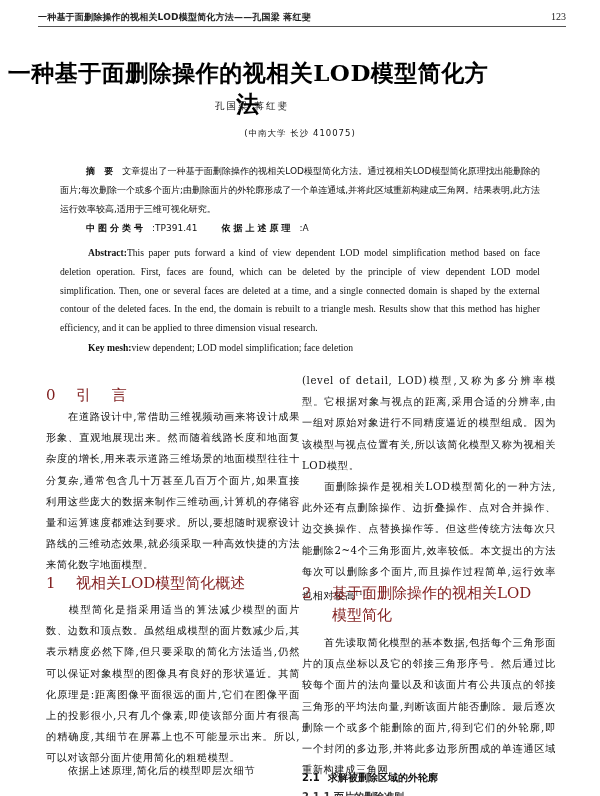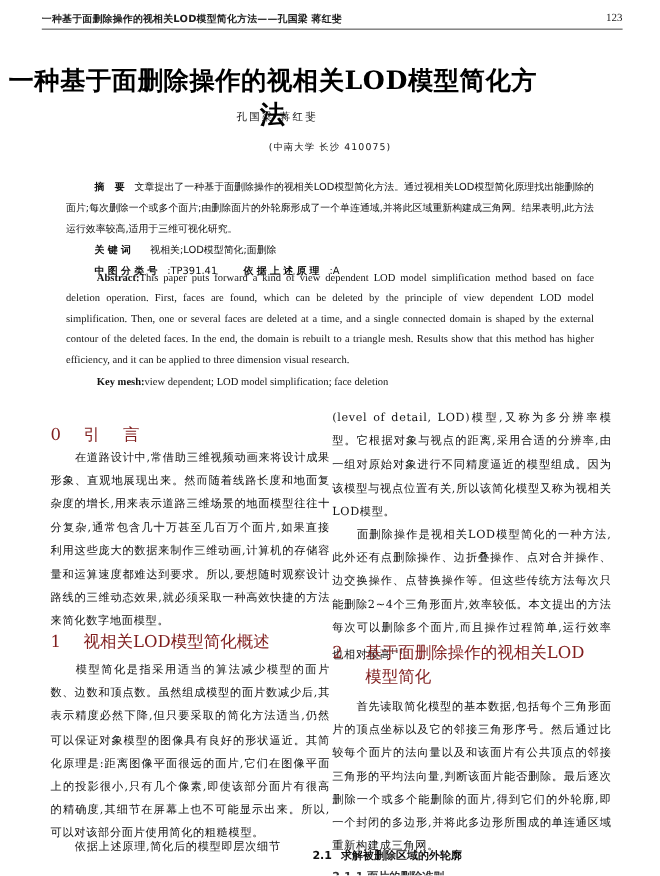--- a/index.html
+++ b/index.html
@@ -74,23 +74,20 @@
 </div>
 <div class="header-rule"></div>
 
 <h1 class="title">一种基于面删除操作的视相关LOD模型简化方法</h1>
 <div class="authors">孔国梁   蒋红斐</div>
 <div class="affiliation">(中南大学   长沙 410075)</div>
 
 <div class="abstract-cn">
   <p><span class="label">摘  要</span><span>文章提出了一种基于面删除操作的视相关LOD模型简化方法。通过视相关LOD模型简化原理找出能删除的面片;每次删除一个或多个面片;由删除面片的外轮廓形成了一个单连通域,并将此区域重新构建成三角网。结果表明,此方法运行效率较高,适用于三维可视化研究。</span></p>
   <div class="meta-line">
-    <span class="label">关键词</span>&nbsp;&nbsp;&nbsp;<span>视相关;LOD模型简化;面删除</span>
-  </div>
-  <div class="meta-line">
     <span class="label">中图分类号</span><span>:TP391.41</span><span class="gap"></span><span class="label">依据上述原理</span><span>:A</span>
   </div>
 </div>
 
 <div class="abstract-en">
   <p><span class="label">Abstract:</span><span>This paper puts forward a kind of view dependent LOD model simplification method based on face deletion operation. First, faces are found, which can be deleted by the principle of view dependent LOD model simplification. Then, one or several faces are deleted at a time, and a single connected domain is shaped by the external contour of the deleted faces. In the end, the domain is rebuilt to a triangle mesh. Results show that this method has higher efficiency, and it can be applied to three dimension visual research.</span></p>
   <p style="margin-top:1px;"><span class="label">Key mesh:</span><span>view dependent; LOD model simplification; face deletion</span></p>
 </div>
 
 <div class="h1" style="left:46px; top:386px;">
@@ -118,18 +115,18 @@
 </div>
 
 <div class="h1" style="left:302px; top:582px; line-height:22px;">
   <span class="num">2</span><span>基于面删除操作的视相关LOD</span><br>
   <span class="num"></span><span>模型简化</span>
 </div>
 <div class="para" style="left:302px; top:632px;">
   <span class="indent"></span><span>首先读取简化模型的基本数据,包括每个三角形面片的顶点坐标以及它的邻接三角形序号。然后通过比较每个面片的法向量以及和该面片有公共顶点的邻接三角形的平均法向量,判断该面片能否删除。最后逐次删除一个或多个能删除的面片,得到它们的外轮廓,即一个封闭的多边形,并将此多边形所围成的单连通区域重新构建成三角网。</span>
 </div>
 
-<div class="h2" style="left:284px; top:771px;">
+<div class="h2" style="left:302px; top:771px;">
   <span class="num">2.1</span><span>求解被删除区域的外轮廓</span>
 </div>
 <div class="h3-partial" style="left:302px; top:790px;">
   <span>2.1.1  面片的删除准则</span>
 </div>
 
 </body></html>

